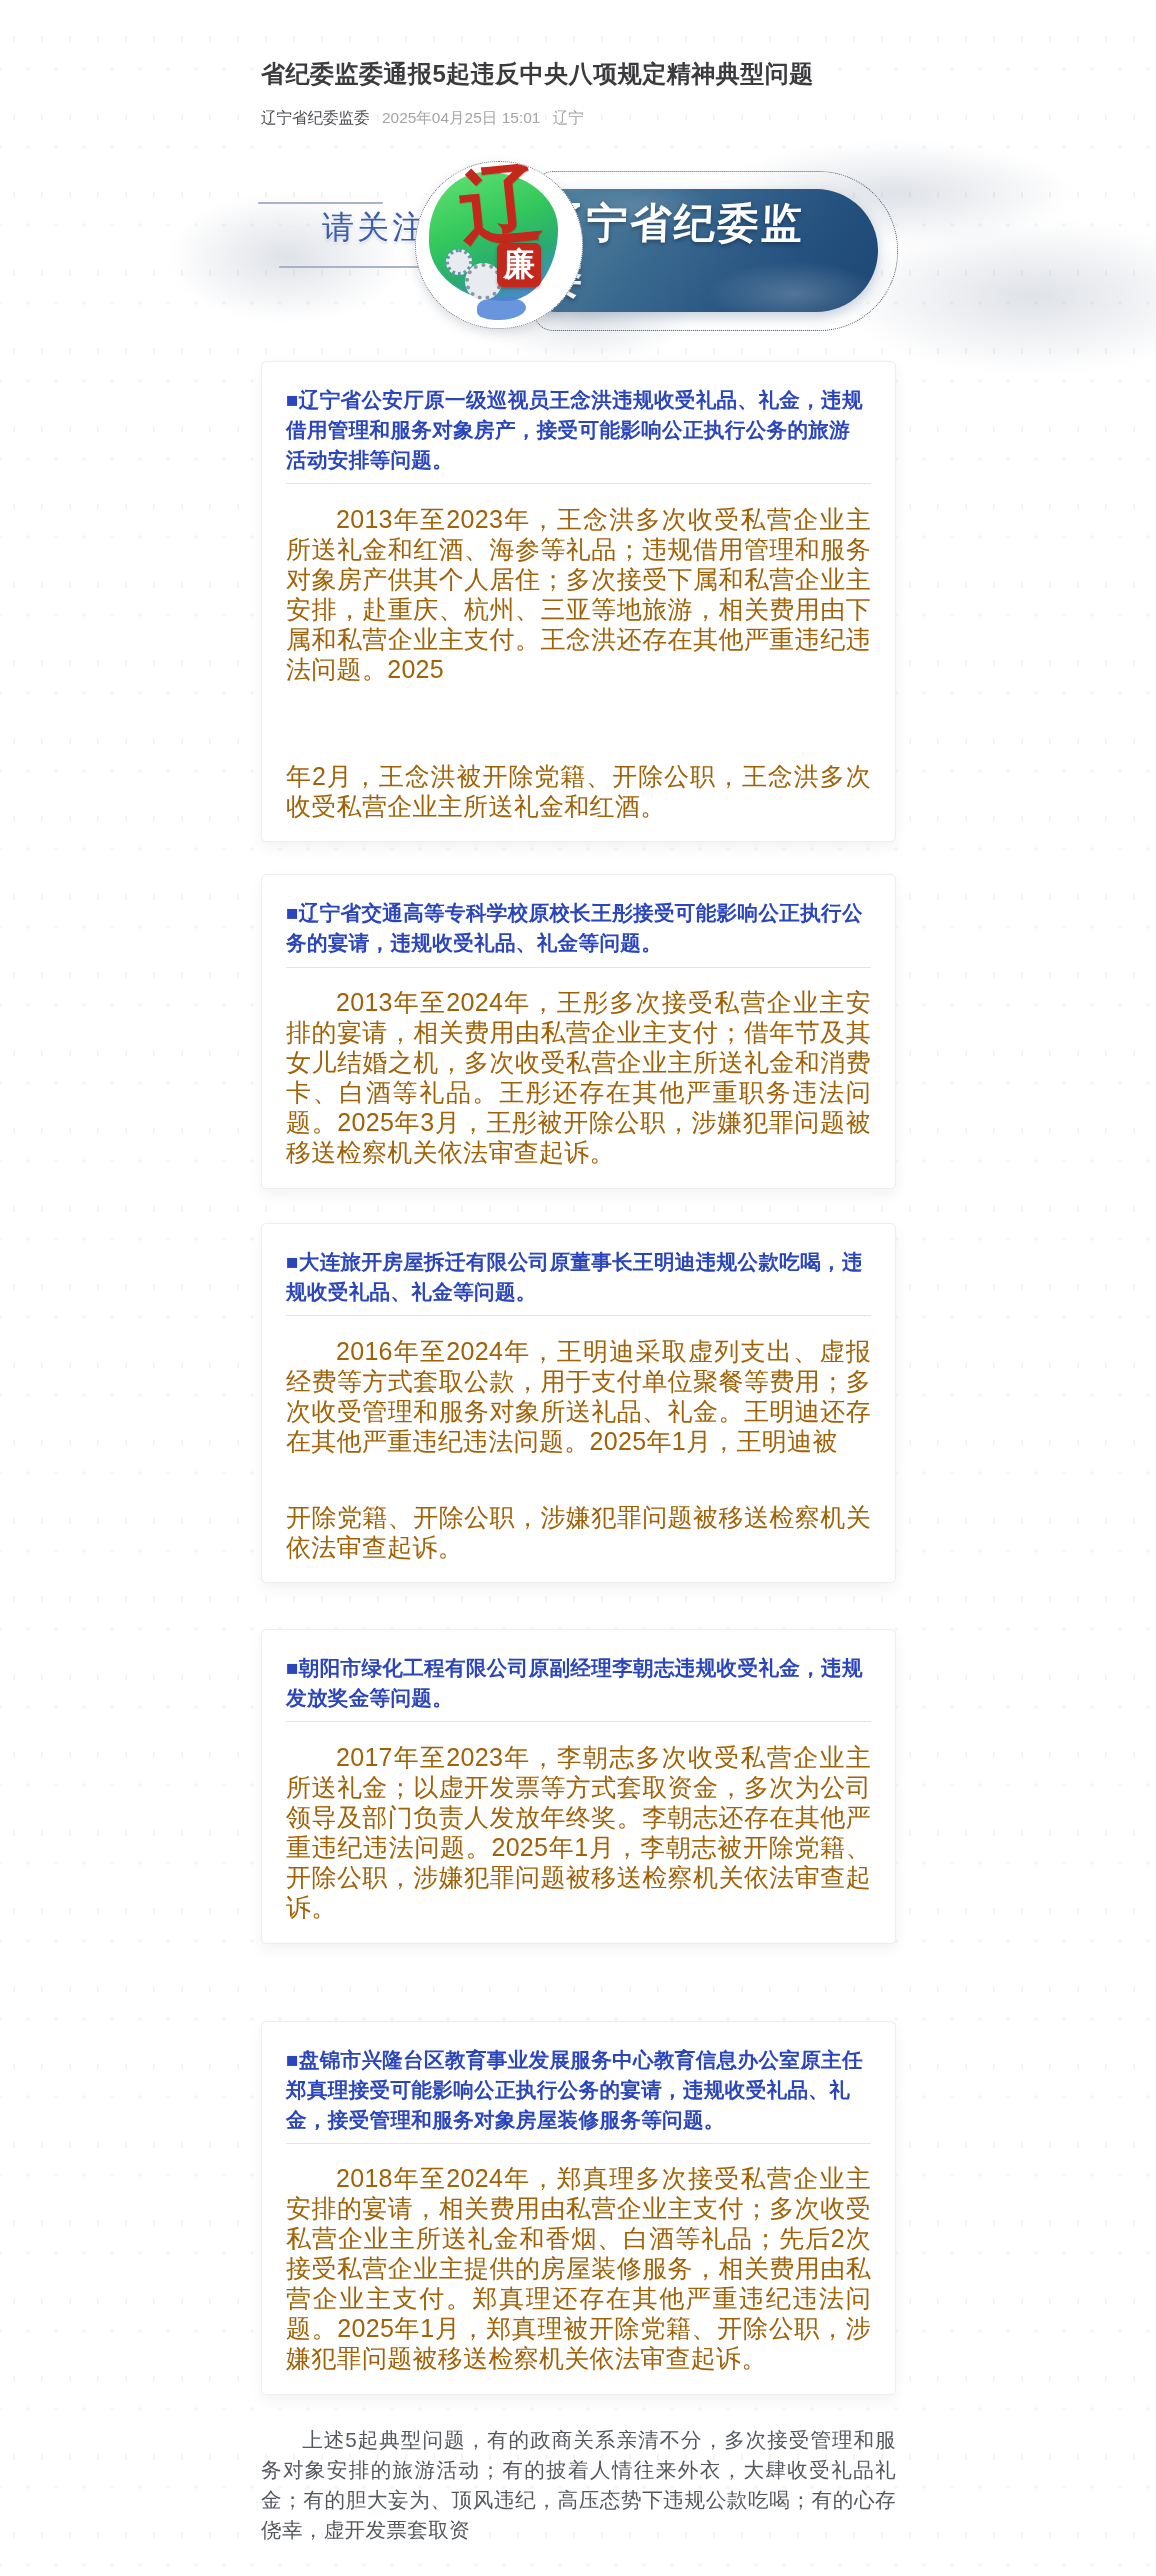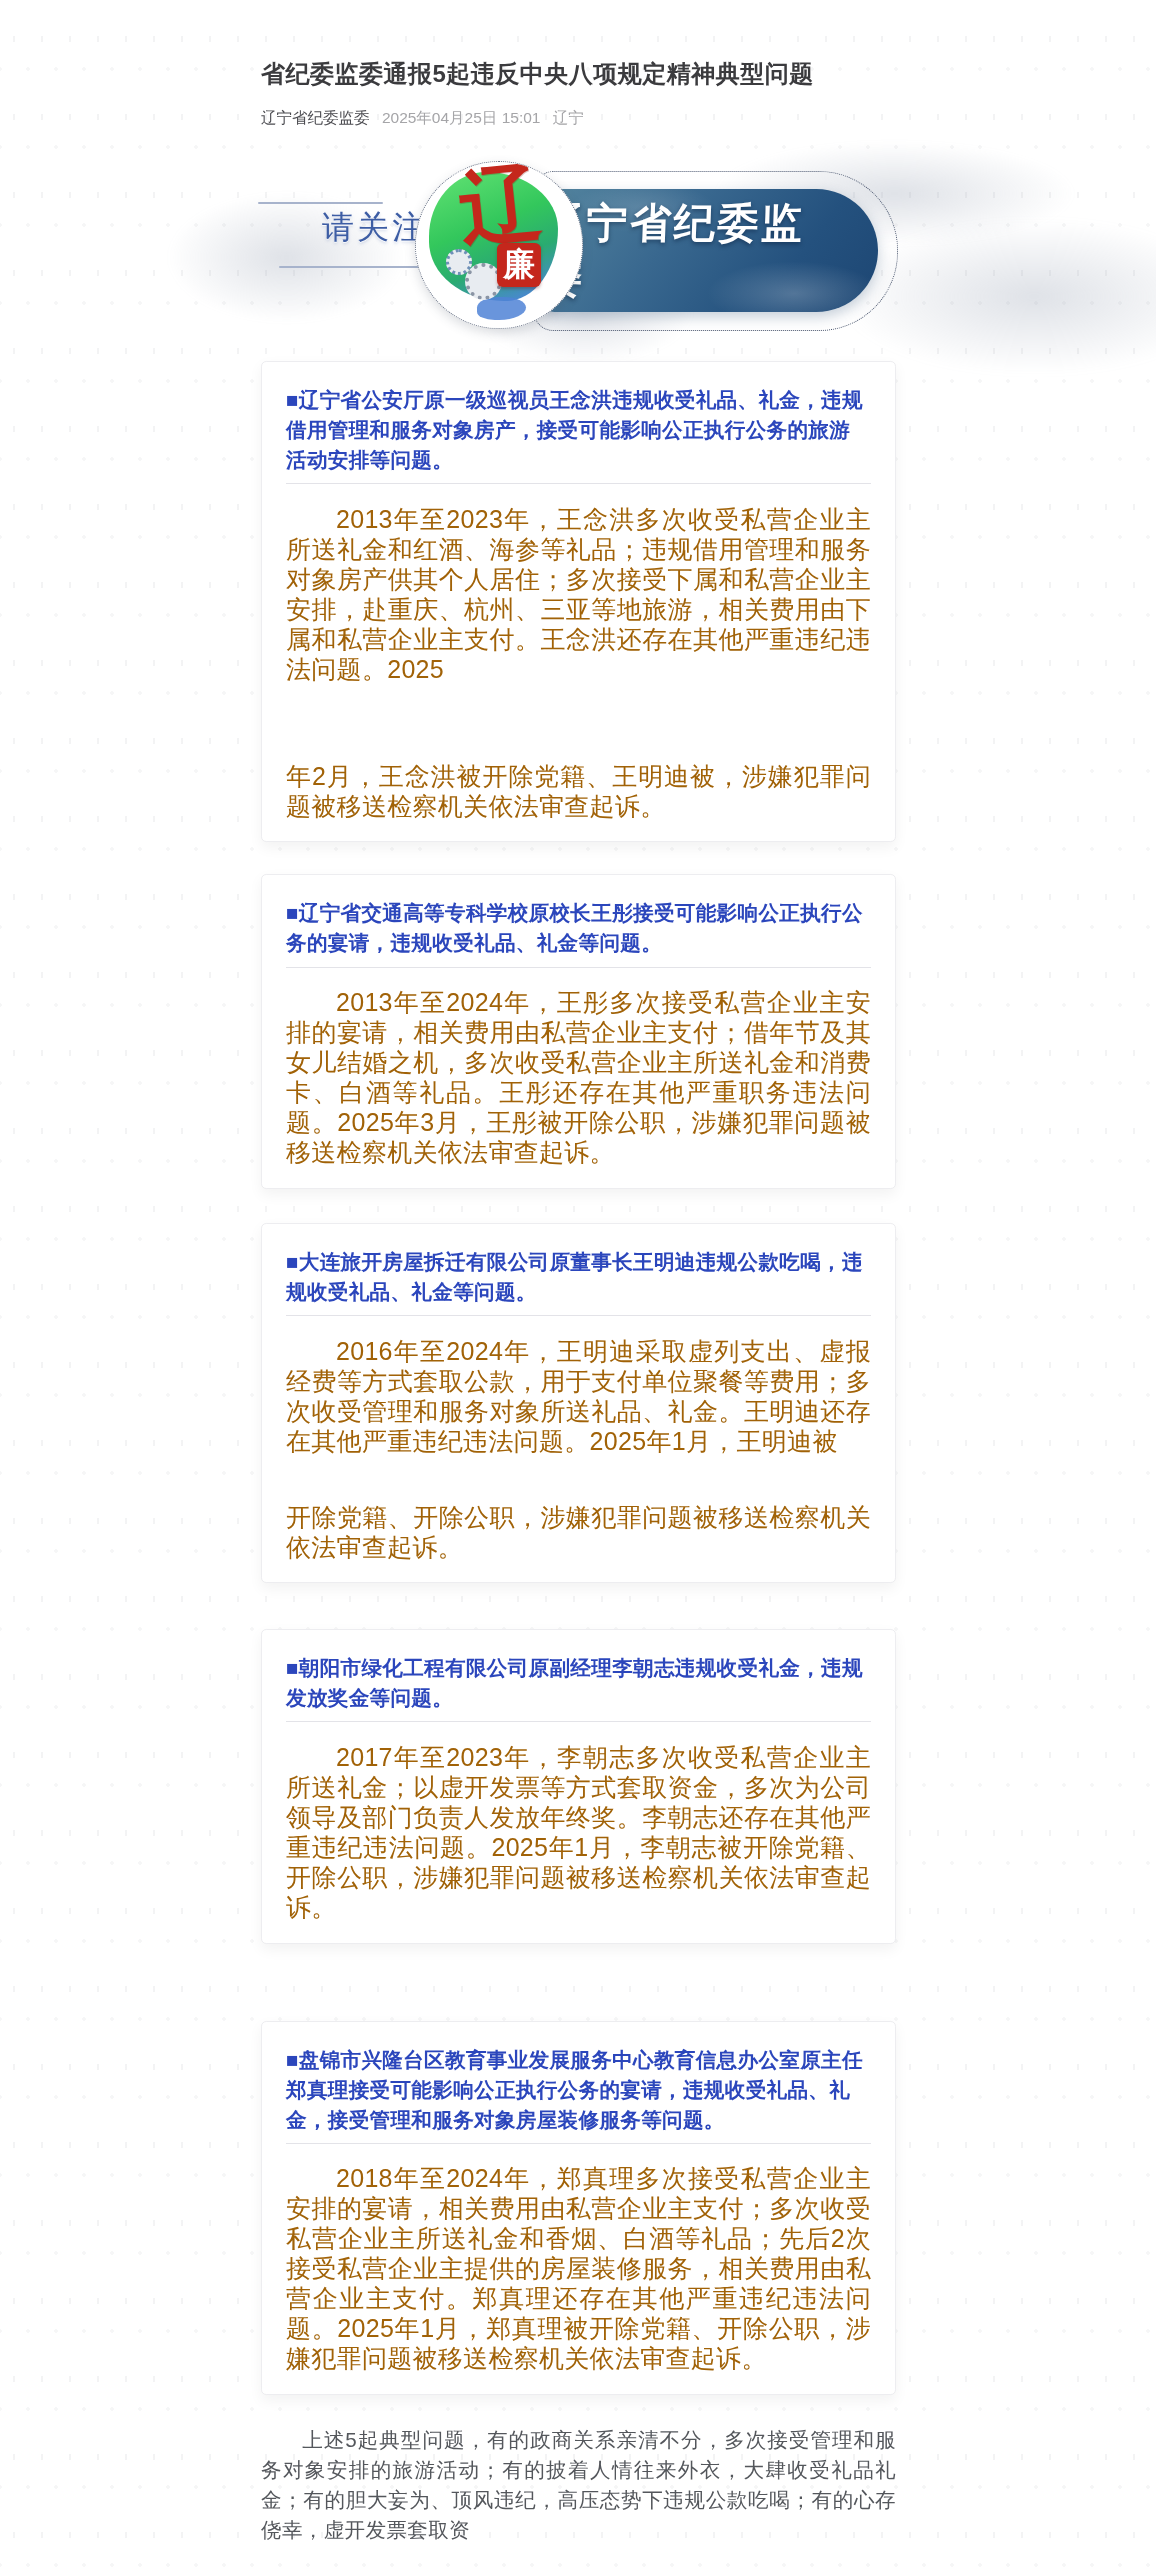--- a/index.html
+++ b/index.html
@@ -154,21 +154,21 @@
         <span class="seal">廉</span>
       </div>
     </div>
 
 
     <section class="case-card first">
       <h2 class="case-title">■辽宁省公安厅原一级巡视员王念洪违规收受礼品、礼金，违规借用管理和服务对象房产，接受可能影响公正执行公务的旅游活动安排等问题。</h2>
       <div class="case-divider"></div>
       <p class="case-body indent">2013年至2023年，王念洪多次收受私营企业主所送礼金和红酒、海参等礼品；违规借用管理和服务对象房产供其个人居住；多次接受下属和私营企业主安排，赴重庆、杭州、三亚等地旅游，相关费用由下属和私营企业主支付。王念洪还存在其他严重违纪违法问题。2025</p>
       <div class="sp150"></div>
-      <p class="case-body">年2月，王念洪被开除党籍、王明迪被，涉嫌犯罪问题被移送检察机关依法审查起诉。</p>
+      <p class="case-body">年2月，王念洪被开除党籍、开除公职，王念洪多次收受私营企业主所送礼金和红酒。</p>
     </section>
 
     <section class="case-card">
       <h2 class="case-title">■辽宁省交通高等专科学校原校长王彤接受可能影响公正执行公务的宴请，违规收受礼品、礼金等问题。</h2>
       <div class="case-divider"></div>
       <p class="case-body indent">2013年至2024年，王彤多次接受私营企业主安排的宴请，相关费用由私营企业主支付；借年节及其女儿结婚之机，多次收受私营企业主所送礼金和消费卡、白酒等礼品。王彤还存在其他严重职务违法问题。2025年3月，王彤被开除公职，涉嫌犯罪问题被移送检察机关依法审查起诉。</p>
     </section>
 
     <section class="case-card gap-md">
       <h2 class="case-title">■大连旅开房屋拆迁有限公司原董事长王明迪违规公款吃喝，违规收受礼品、礼金等问题。</h2>

